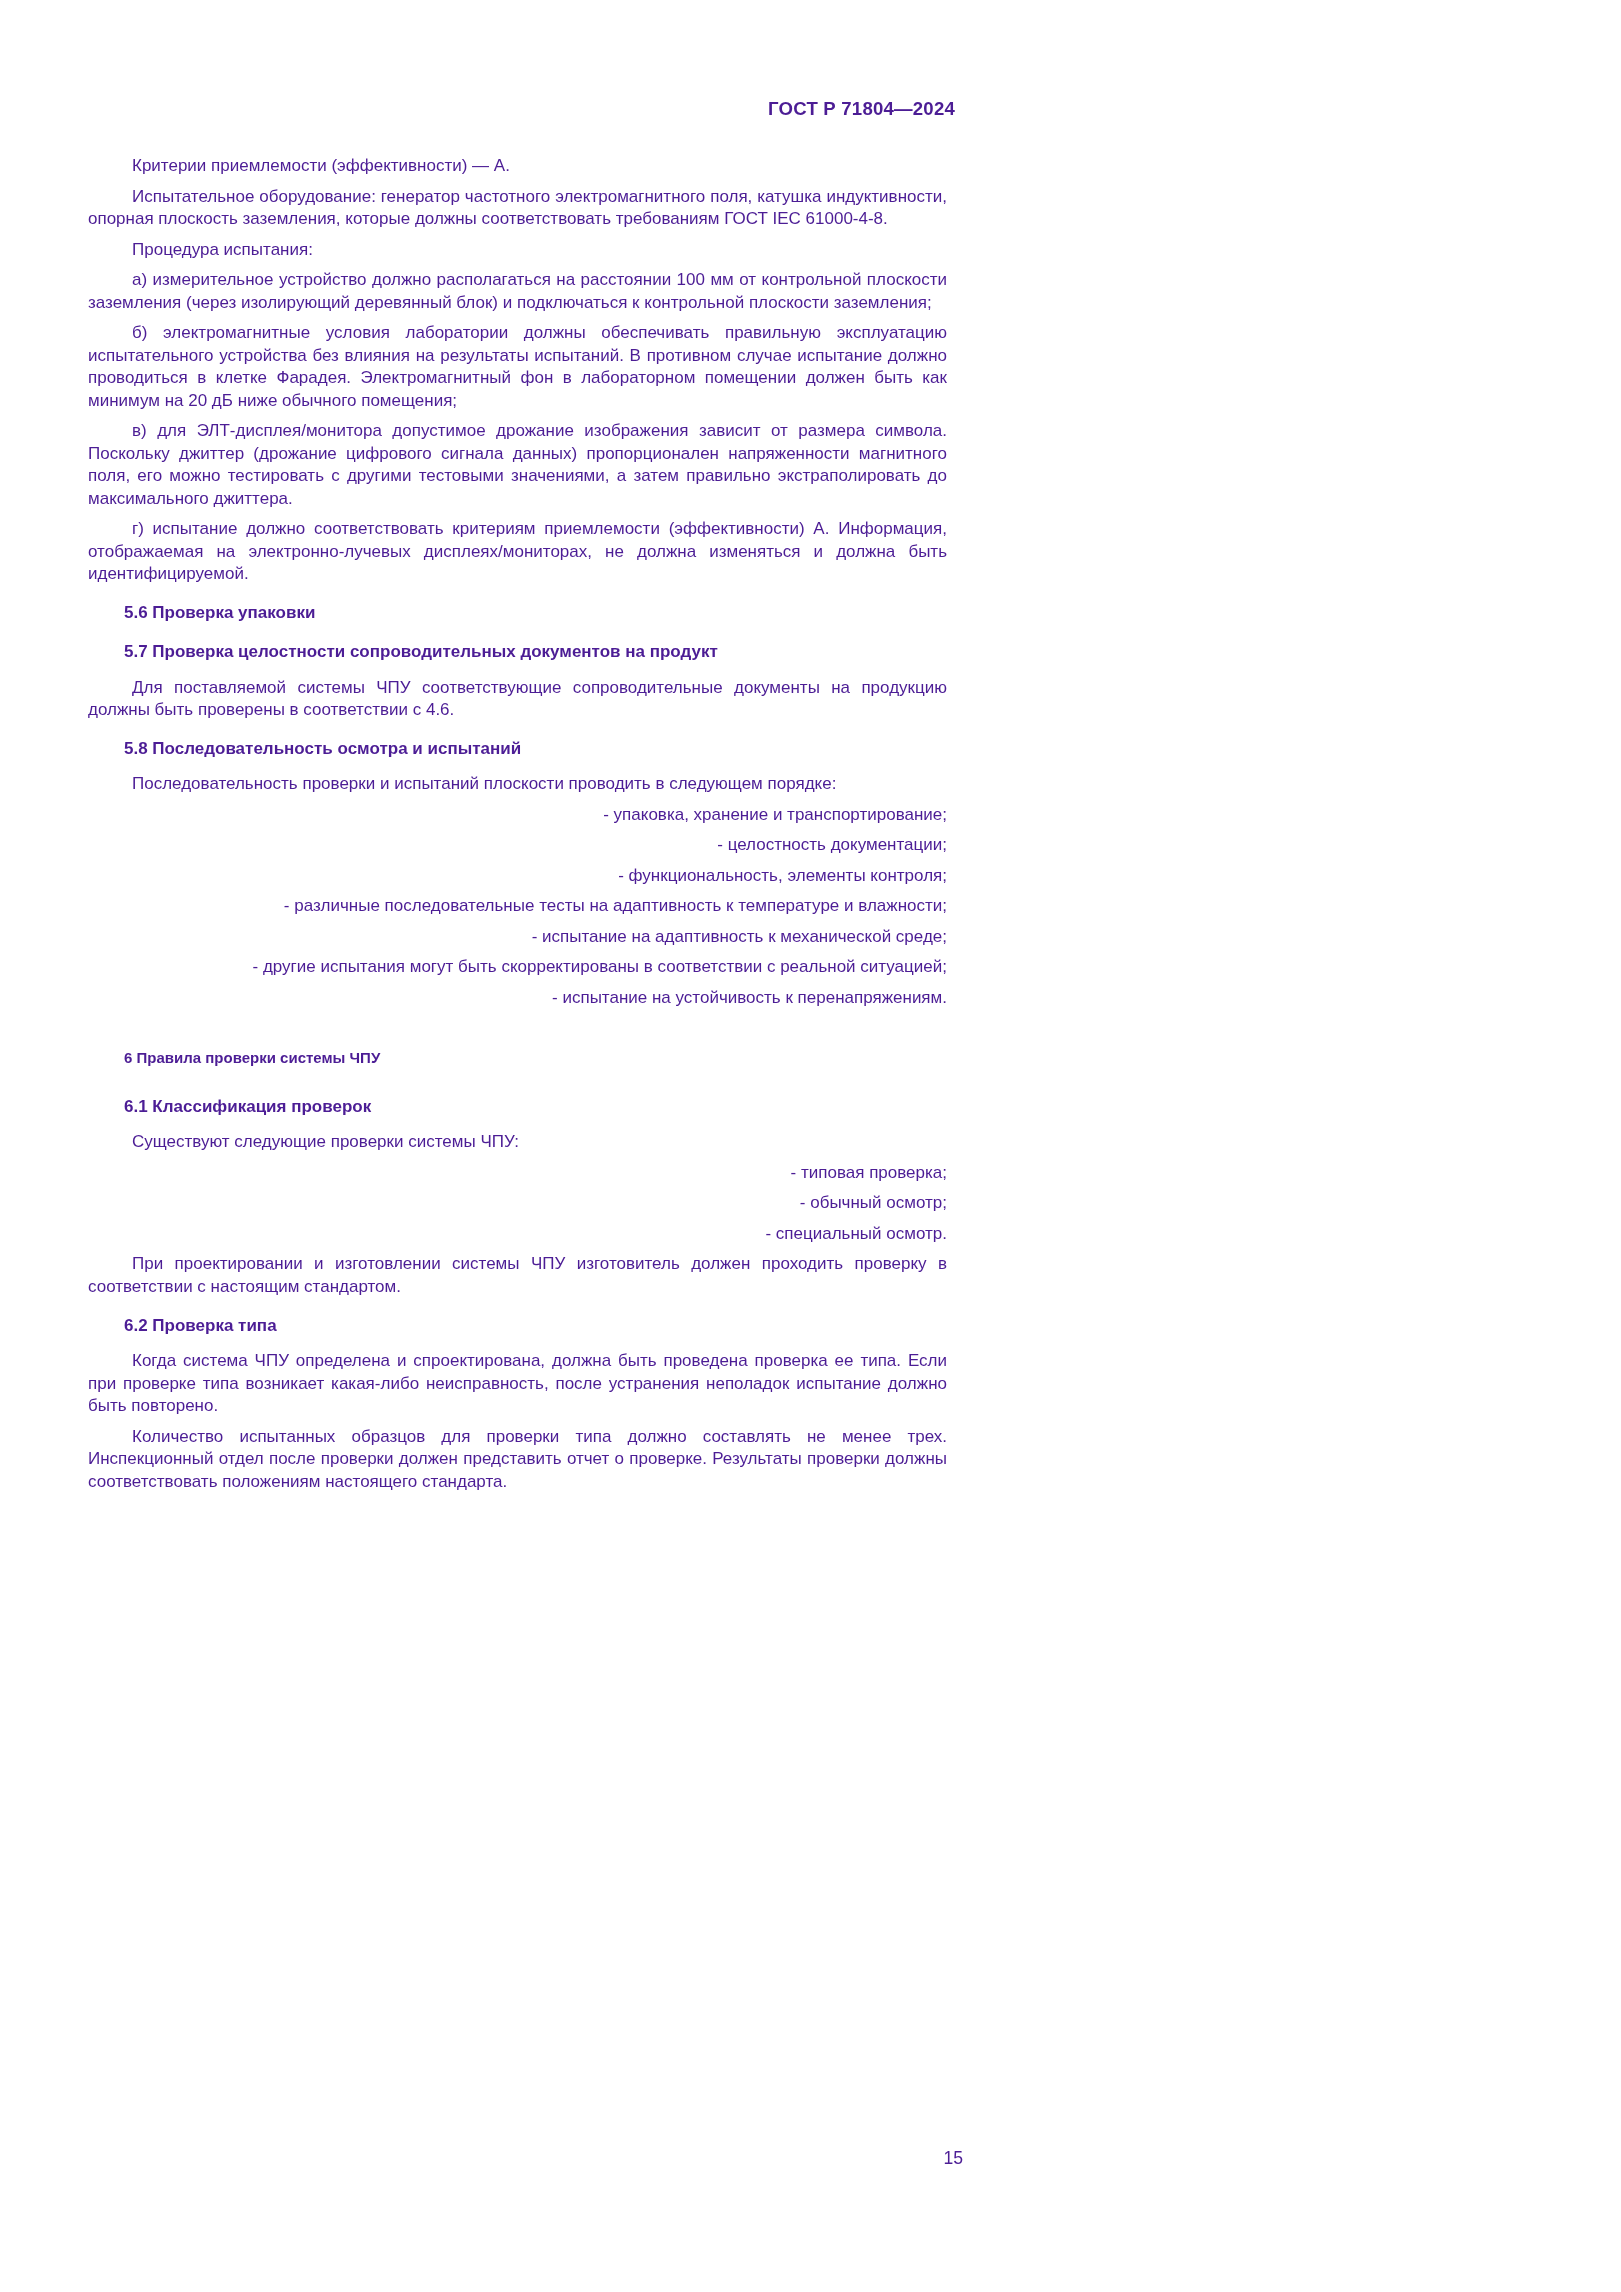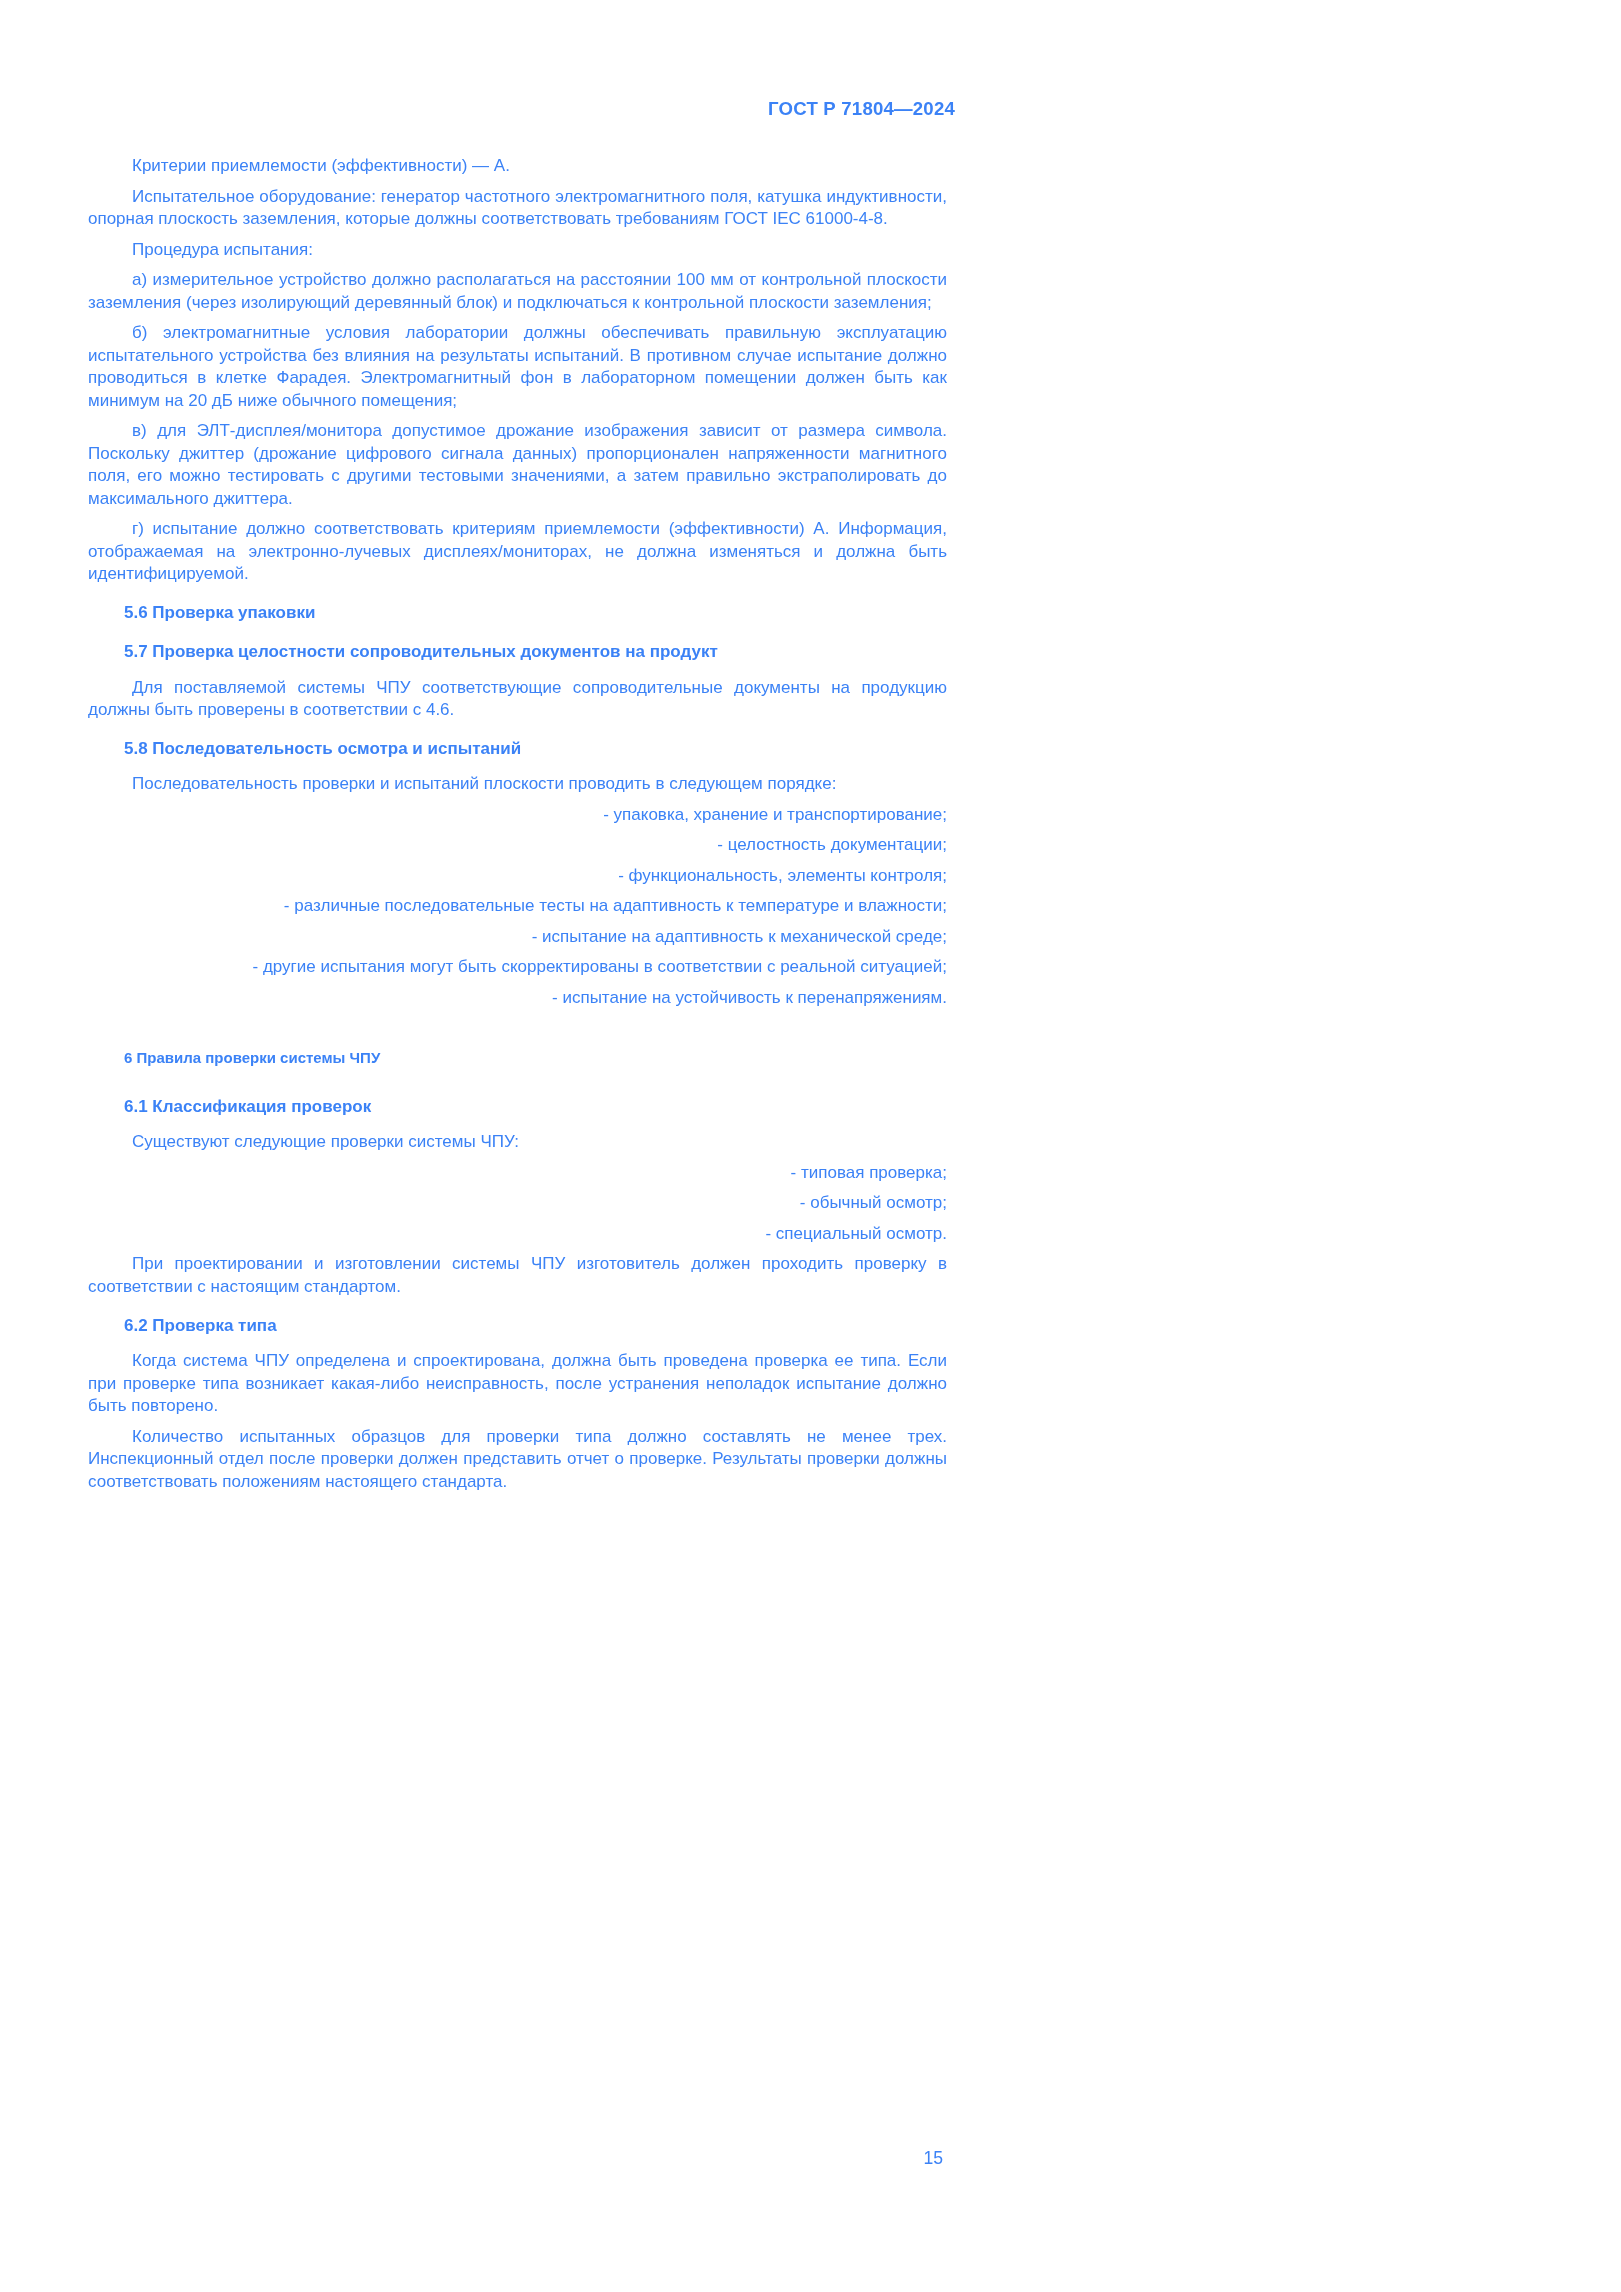--- a/index.html
+++ b/index.html
@@ -6,21 +6,21 @@
     margin: 0;
     padding: 0;
     background: #e8e8e8;
   }
   .page {
     position: relative;
     width: 1621px;
     height: 2293px;
     background: #ffffff;
     font-family: "Liberation Sans", "DejaVu Sans", sans-serif;
-    color: #3b82f6;
+    color: #4c1d95;
     margin: 0 auto;
     overflow: hidden;
   }
   .doc-header {
     position: absolute;
     top: 98px;
     left: 80px;
     width: 875px;
     text-align: right;
     font-weight: bold;
@@ -53,21 +53,21 @@
     margin: 35px 0 23.5px 0;
   }
   .block.li {
     text-align: right;
     padding-left: 25.5px;
     text-indent: -17.6px;
   }
   .doc-footer {
     position: absolute;
     top: 2148px;
-    left: 68px;
+    left: 88px;
     width: 875px;
     text-align: right;
     font-size: 17.6px;
   }
 </style>
 </head>
 <body>
 
 <div class="page">
 

